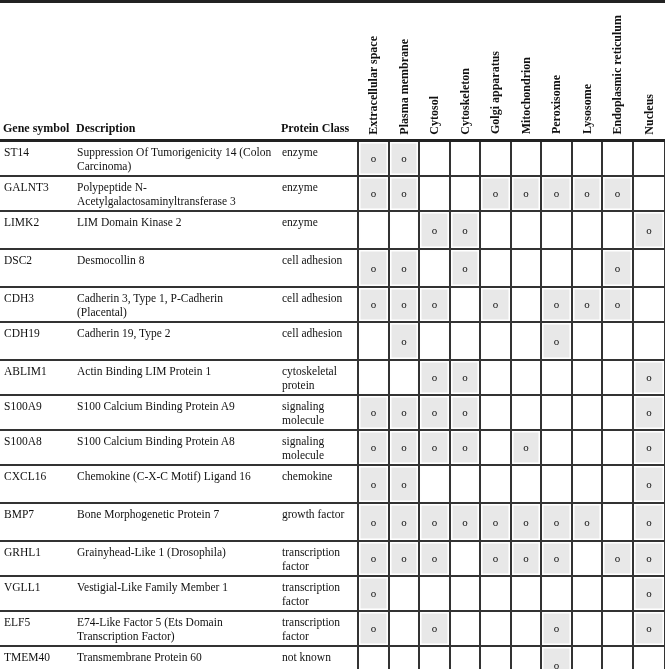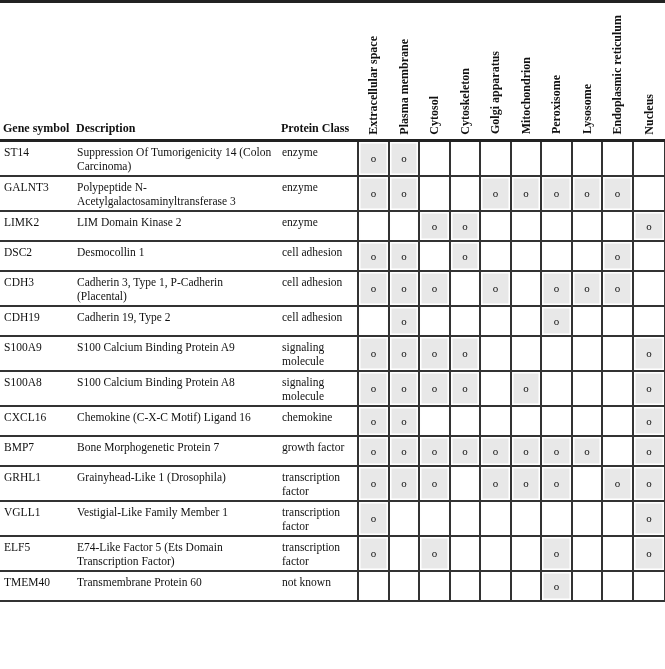--- a/index.html
+++ b/index.html
@@ -9,21 +9,21 @@
   table { position:absolute; left:0; top:3px; border-collapse:collapse; table-layout:fixed; width:665px; font-size:11.5px; }
   th { font-weight:bold; text-align:left; vertical-align:bottom; padding:0 3px 3px 3px; font-size:12px; }
   thead tr { height:137px; }
   thead th { border-bottom:3px solid #222; }
   th.loc { padding:0; text-align:center; vertical-align:bottom; }
   th.loc div { writing-mode:vertical-rl; transform:rotate(180deg); white-space:nowrap; margin:0 auto 4px auto; font-size:12px; font-weight:bold; }
   td { vertical-align:top; padding:3px 3px 2px 4px; line-height:14px; border-bottom:2px solid #333; }
   td.c { padding:0; text-align:center; vertical-align:middle; border:2px solid #333; font-size:11px; }
   td.c.on { background:#e8e8e8; box-shadow: inset 0 0 0 1.5px #fff; }
   tr.h36 { height:24px;border-radius:12px; }
-  tr.h22 { height:30px; }
+  tr.h22 { height:38px; }
 </style>
 </head>
 <body>
 
 <div class="wrap">
   <div class="topline"></div>
   <table>
     <colgroup>
       <col style="width:73px">
         <col style="width:205px">
@@ -117,21 +117,21 @@
           <td class="c on">o</td>
           <td class="c"></td>
           <td class="c"></td>
           <td class="c"></td>
           <td class="c"></td>
           <td class="c"></td>
           <td class="c on">o</td>
         </tr>
         <tr class="h22">
           <td>DSC2</td>
-          <td>Desmocollin 1</td>
+          <td>Desmocollin 8</td>
           <td>cell adhesion</td>
           <td class="c on">o</td>
           <td class="c on">o</td>
           <td class="c"></td>
           <td class="c on">o</td>
           <td class="c"></td>
           <td class="c"></td>
           <td class="c"></td>
           <td class="c"></td>
           <td class="c on">o</td>
@@ -159,20 +159,35 @@
           <td class="c"></td>
           <td class="c on">o</td>
           <td class="c"></td>
           <td class="c"></td>
           <td class="c"></td>
           <td class="c"></td>
           <td class="c on">o</td>
           <td class="c"></td>
           <td class="c"></td>
           <td class="c"></td>
+        </tr>
+        <tr class="h36">
+          <td>ABLIM1</td>
+          <td>Actin Binding LIM Protein 1</td>
+          <td>cytoskeletal protein</td>
+          <td class="c"></td>
+          <td class="c"></td>
+          <td class="c on">o</td>
+          <td class="c on">o</td>
+          <td class="c"></td>
+          <td class="c"></td>
+          <td class="c"></td>
+          <td class="c"></td>
+          <td class="c"></td>
+          <td class="c on">o</td>
         </tr>
         <tr class="h36">
           <td>S100A9</td>
           <td>S100 Calcium Binding Protein A9</td>
           <td>signaling molecule</td>
           <td class="c on">o</td>
           <td class="c on">o</td>
           <td class="c on">o</td>
           <td class="c on">o</td>
           <td class="c"></td>

